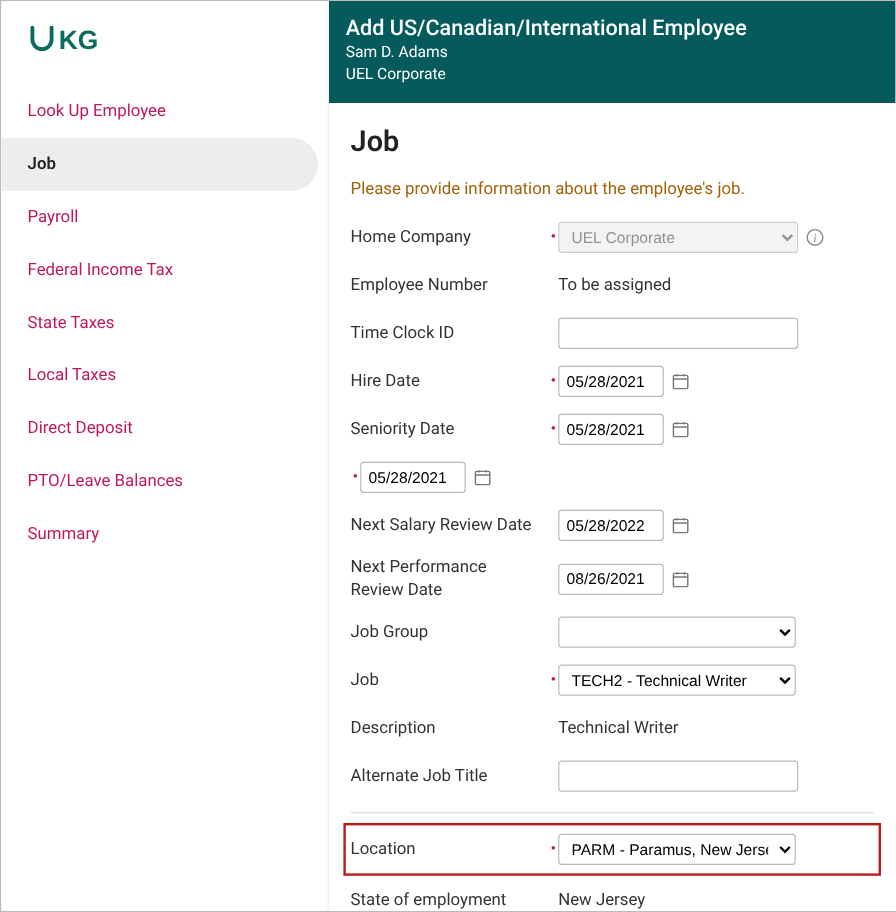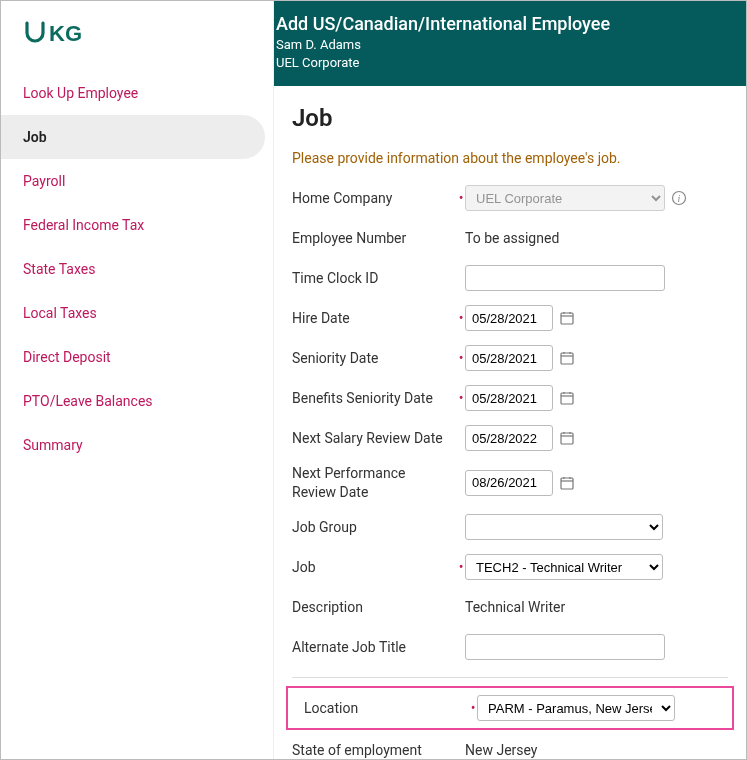--- a/index.html
+++ b/index.html
@@ -4,42 +4,42 @@
 <style>
   * { box-sizing: border-box; margin: 0; padding: 0; }
   body { font-family: -apple-system, BlinkMacSystemFont, "Segoe UI", Roboto, Arial, sans-serif; background: #fff; }
   .app { width: 747px; height: 760px; border: 1px solid #bbb; display: flex; overflow: hidden; }
   .sidebar { width: 273px; background: #fff; padding: 18px 0 0 0; border-right: 1px solid #eee; }
   .logo { padding: 0 0 24px 22px; }
   .logo svg { display: block; }
   .nav-item { padding: 14px 22px; font-size: 14px; color: #be185d; cursor: pointer; border-radius: 0 22px 22px 0; margin-right: 8px; }
   .nav-item.active { background: #ededed; color: #222; font-weight: 600; }
   .main { flex: 1; display: flex; flex-direction: column; overflow-y: auto; }
-  .header { background: #055a5c; color: #fff; padding: 12px 18px 14px 2px; }
+  .header { background: #055a5c; color: #fff; padding: 12px 18px 14px 14px; }
   .header .title { font-size: 18px; font-weight: 500; margin-bottom: 2px; }
   .header .sub { font-size: 13px; font-weight: 400; line-height: 1.4; }
   .content { padding: 18px 18px 18px 18px; background: #fff; }
   .page-title { font-size: 24px; font-weight: 600; margin-bottom: 18px; color: #222; }
   .intro { font-size: 14px; color: #a16207; margin-bottom: 18px; }
   .field-row { display: flex; align-items: center; margin-bottom: 12px; min-height: 28px; }
   .field-label { width: 165px; font-size: 14px; color: #333; padding-right: 6px; line-height: 1.3; }
   .req { color: #c2185b; font-size: 14px; width: 8px; display: inline-block; text-align: center; }
   .field-value { flex: 1; display: flex; align-items: center; gap: 6px; }
   .field-value select, .field-value input[type="text"] {
     font-size: 13px; padding: 4px 6px; border: 1px solid #bbb; border-radius: 3px; height: 26px; background: #fff;
   }
   .field-value select.disabled { background: #eee; color: #666; }
   .wide-select { width: 200px; }
   .date-input { width: 88px; }
   .job-select { width: 198px; }
   .alt-input { width: 200px; }
   .static-text { font-size: 14px; color: #333; }
   .info-icon svg, .cal-icon svg { display: block; }
   .divider { border: none; border-top: 1px solid #ddd; margin: 16px 0; }
-  .highlight-box { border: 2px solid #ec4899; padding: 6px 16px; margin: -8px -6px 6px -6px; }
+  .highlight-box { border: 2px solid #b91c1c; padding: 6px 4px; margin: -8px -6px 6px -6px; }
   .highlight-box .field-row { margin-bottom: 0; }
 </style>
 </head>
 <body>
 
 <div class="app">
 
   <div class="sidebar">
     <div class="logo">
       <svg width="72" height="28" viewBox="0 0 72 28">
@@ -131,21 +131,20 @@
                 <rect x="2" y="3" width="12" height="11" rx="1" fill="none" stroke="#777" stroke-width="1.2"></rect>
                 <line x1="2" y1="6" x2="14" y2="6" stroke="#777" stroke-width="1.2"></line>
                 <line x1="5" y1="2" x2="5" y2="4" stroke="#777" stroke-width="1.2"></line>
                 <line x1="11" y1="2" x2="11" y2="4" stroke="#777" stroke-width="1.2"></line>
               </svg>
             </span>
         </div>
       </div>
 
       <div class="field-row">
-        <div class="field-label">Benefits Seniority Date</div>
         <span class="req">•</span>
         <div class="field-value">
           <input type="text" class="date-input" value="05/28/2021" style="">
           <span class="cal-icon">
               <svg width="16" height="16" viewBox="0 0 16 16">
                 <rect x="2" y="3" width="12" height="11" rx="1" fill="none" stroke="#777" stroke-width="1.2"></rect>
                 <line x1="2" y1="6" x2="14" y2="6" stroke="#777" stroke-width="1.2"></line>
                 <line x1="5" y1="2" x2="5" y2="4" stroke="#777" stroke-width="1.2"></line>
                 <line x1="11" y1="2" x2="11" y2="4" stroke="#777" stroke-width="1.2"></line>
               </svg>

